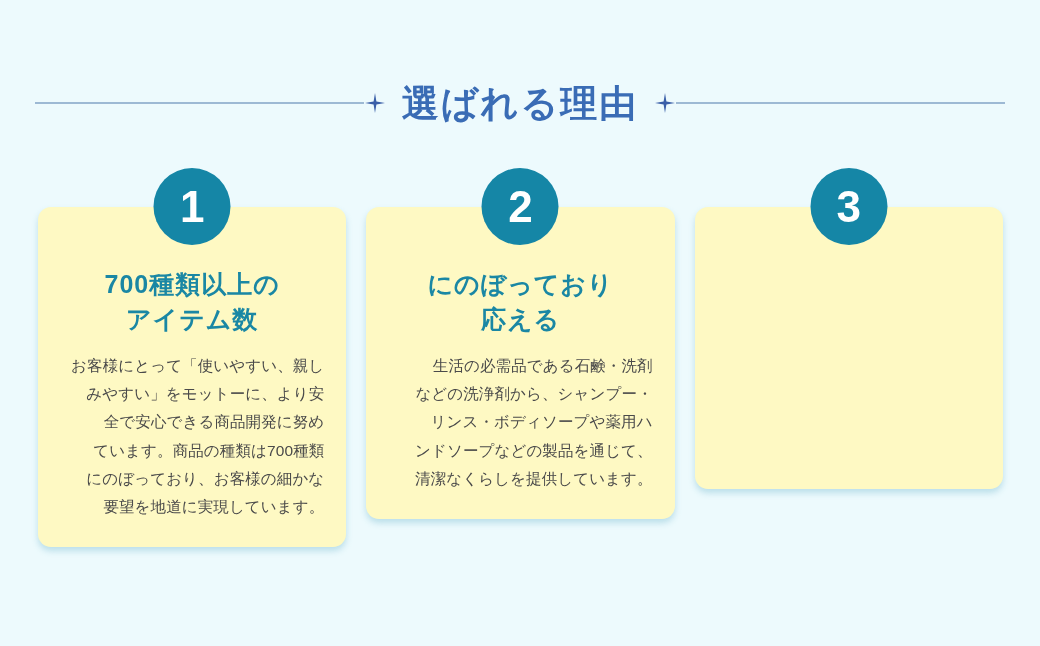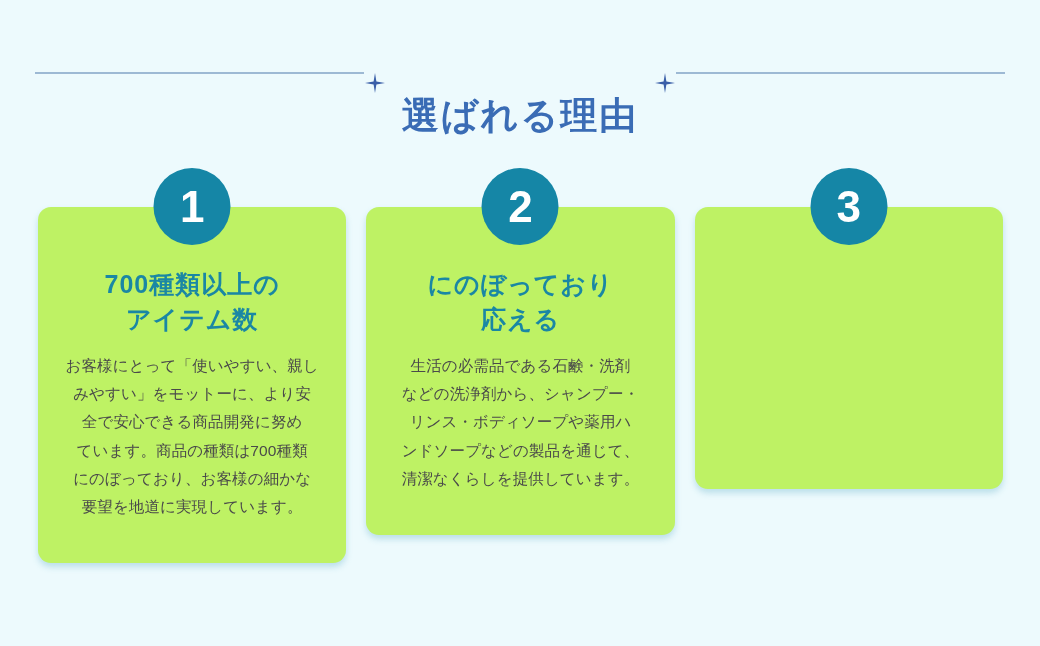--- a/index.html
+++ b/index.html
@@ -16,20 +16,21 @@
   }
 
   
   .section-head {
     position: absolute;
     top: 72px;
     left: 0;
     width: 1040px;
     height: 62px;
     display: flex;
+    align-items: center;
     justify-content: center;
   }
   .rule {
     height: 2px;
     background: #9db9d4;
     flex: 1 1 auto;
   }
   .rule-left { margin-left: 35px; }
   .rule-right { margin-right: 35px; }
 
@@ -59,24 +60,24 @@
     left: 38px;
     width: 965px;
     display: flex;
     gap: 20px;
   }
   .card-wrap {
     position: relative;
     width: 312px;
   }
   .card {
-    background: #bef264;
+    background: #fef9c3;
     border-radius: 13px;
     box-shadow: 0 4px 6px rgba(126, 190, 210, 0.45);
-    padding: 60px 22px 42px 22px;
+    padding: 60px 22px 26px 22px;
     min-height: 282px;
     box-sizing: border-box;
   }
   .badge {
     position: absolute;
     top: -39px;
     left: 50%;
     transform: translateX(-50%);
     width: 77px;
     height: 77px;
@@ -98,21 +99,21 @@
     text-align: center;
     line-height: 1.38;
     letter-spacing: 1px;
     margin: 0 0 16px 0;
     white-space: pre-line;
   }
   .card-body {
     color: #4a4a4a;
     font-size: 15.5px;
     line-height: 1.82;
-    text-align: center;
+    text-align: right;
     margin: 0;
     white-space: pre-line;
     letter-spacing: 0.1px;
   }
 </style>
 </head>
 <body>
 
 <div class="section-head">
   <div class="rule rule-left"></div>

